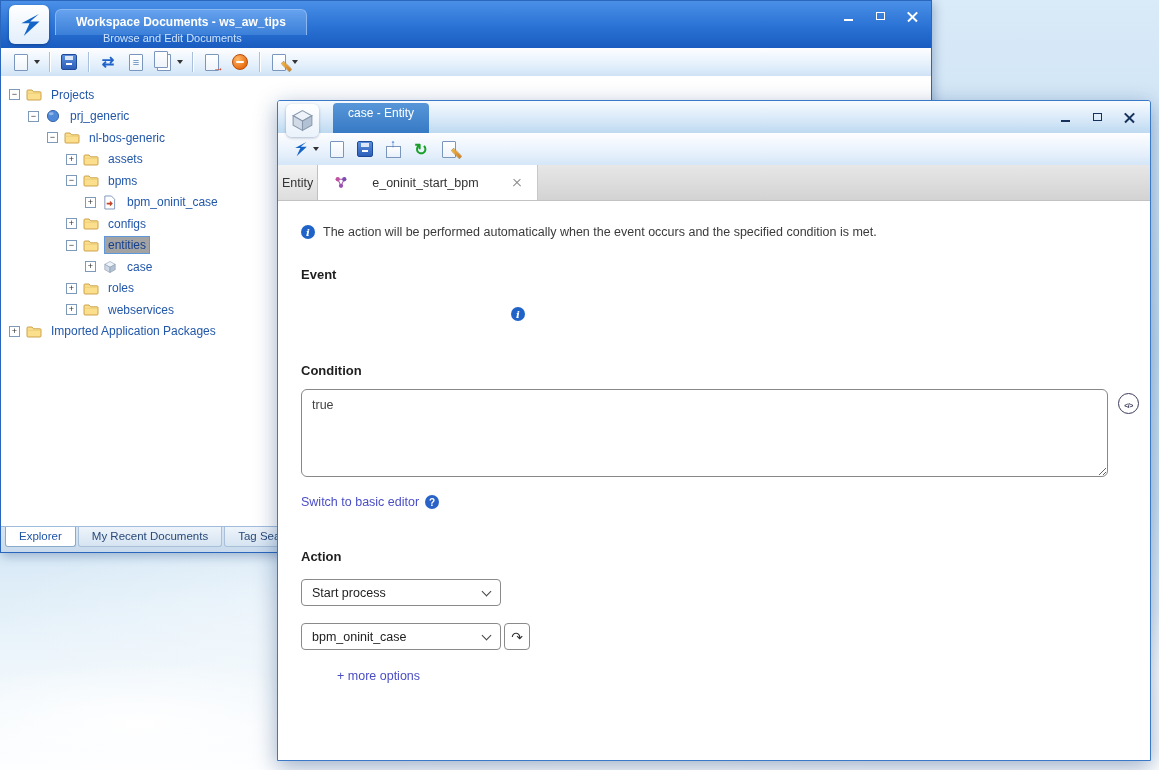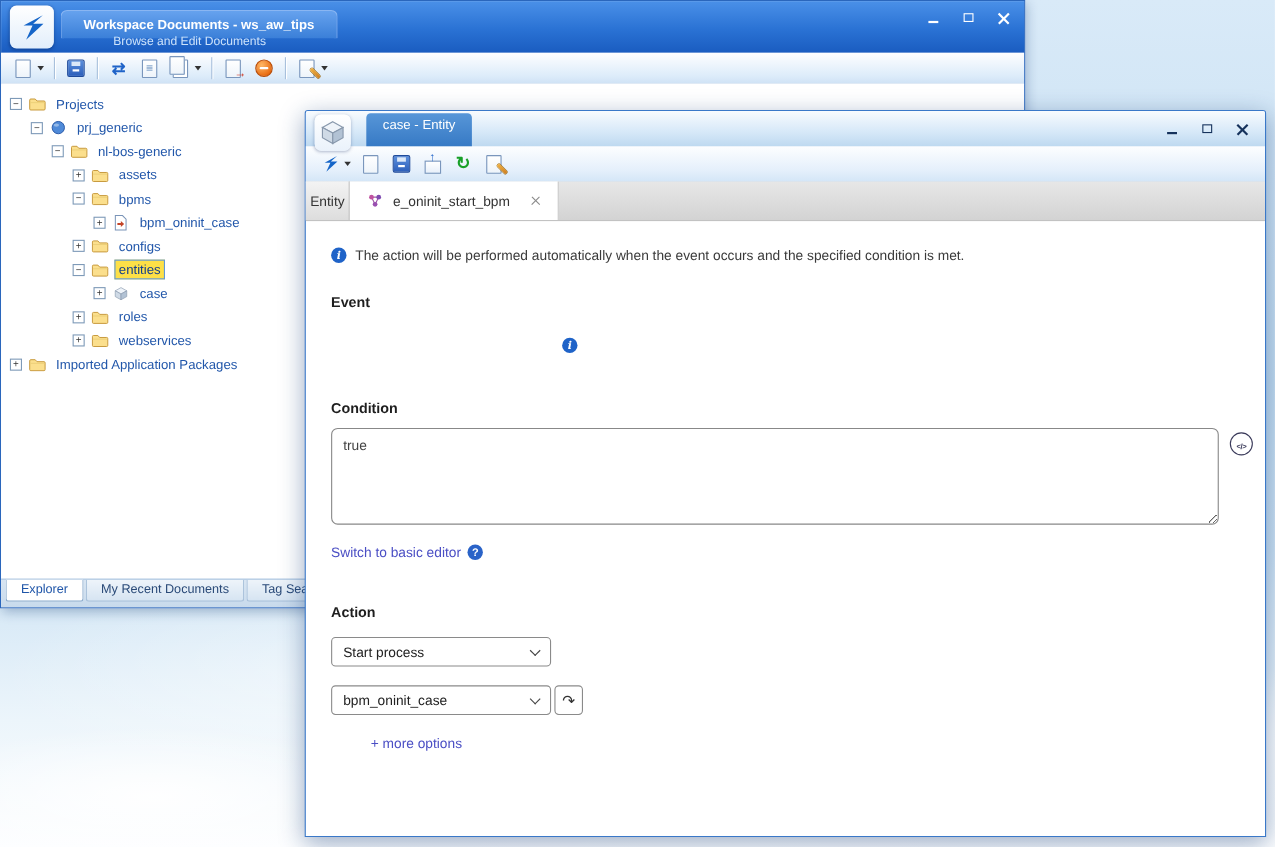--- a/index.html
+++ b/index.html
@@ -62,21 +62,21 @@
     background:linear-gradient(#fff,#e8f0fa);margin-top:6px;}
   .ico-publish::after{content:"\2191";position:absolute;top:-2px;font-size:11px;font-weight:bold;color:#1f63c8;}
 
   .mw-content{position:absolute;left:0;top:75px;right:0;bottom:25px;background:#fff;overflow:hidden;}
   .tree{padding-top:8px;}
   .tree-row{height:21.5px;display:flex;align-items:center;gap:5px;white-space:nowrap;font-size:12px;color:#2257aa;}
   .expander{width:11px;height:11px;box-sizing:border-box;border:1px solid #7e9ab8;background:#fff;
     display:inline-flex;align-items:center;justify-content:center;font-size:9px;line-height:9px;color:#333;flex:none;}
   .tree-icon{width:17px;height:16px;display:inline-flex;align-items:center;justify-content:center;flex:none;}
   .tree-label{padding:1px 3px;border:1px solid transparent;}
-  .tree-label.selected{background:#fde047;border:1px solid #5f98d8;color:#143f8c;text-align:center;}
+  .tree-label.selected{background:#a3a3a3;border:1px solid #5f98d8;color:#143f8c;text-align:center;}
 
   .bottom-tabs{position:absolute;left:0;right:0;bottom:0;height:25px;background:linear-gradient(#d8e5f2,#c8daec);
     border-top:1px solid #9fbcdc;display:flex;align-items:flex-start;padding-left:4px;gap:2px;}
   .btab{padding:3px 13px 4px;font-size:11.5px;color:#2a4a78;background:linear-gradient(#eef4fa,#d6e4f2);
     border:1px solid #a8c0da;border-top:none;border-radius:0 0 3px 3px;}
   .btab.active{background:#fff;color:#1f55a8;border-color:#8aaacc;}
 
   
   .entity-window{position:absolute;left:277px;top:100px;width:874px;height:661px;background:#fff;
     border:1px solid #3a78c8;border-radius:3px 3px 0 0;box-shadow:0 6px 22px rgba(15,55,115,.4);box-sizing:border-box;}
@@ -86,21 +86,21 @@
     border-radius:6px;display:flex;align-items:center;justify-content:center;box-shadow:0 1px 3px rgba(0,30,90,.3);z-index:2;}
   .ew-titletab{position:absolute;left:55px;top:2px;height:38px;line-height:21px;padding:0 15px;
     background:linear-gradient(#5796d8,#2e72c0);border-radius:4px;color:#fff;font-size:12px;font-weight:normal;}
   .ew-controls{position:absolute;right:10px;top:7px;display:flex;gap:10px;color:#16325c;}
   .ew-toolbar{position:absolute;left:0;top:32px;right:0;height:32px;display:flex;align-items:center;
     padding:0 8px;background:linear-gradient(#fdfeff,#e4effb 70%,#d4e6f7);border-bottom:1px solid #b8d0e8;}
   .ew-tabs{position:absolute;left:0;top:64px;right:0;height:35px;background:linear-gradient(#e7e7e7,#d3d3d3);
     border-bottom:1px solid #c2c2c2;display:flex;align-items:stretch;}
   .ew-tab{display:flex;align-items:center;justify-content:center;padding:0 4px;font-size:12.5px;color:#333;
     background:linear-gradient(#f3f3f3,#dddddd);border-right:1px solid #c0c0c0;}
-  .ew-tab.active{background:#fff;gap:8px;padding:0 15px;border-right:1px solid #c8c8c8;}
+  .ew-tab.active{background:#fff;gap:23px;padding:0 15px;border-right:1px solid #c8c8c8;}
   .tab-ico{width:16px;height:15px;display:inline-flex;}
   .x-icon{position:relative;width:10px;height:10px;margin-left:10px;}
   .x-icon::before,.x-icon::after{content:"";position:absolute;left:0;top:4.4px;width:10px;height:1.4px;background:#8a8a8a;}
   .x-icon::before{transform:rotate(45deg);} .x-icon::after{transform:rotate(-45deg);}
 
   .sec-label{position:absolute;left:23px;font-size:13px;font-weight:bold;color:#1e1e1e;}
   .info-row{position:absolute;top:124px;left:23px;right:34px;display:flex;gap:8px;align-items:flex-end;}
   .info-text{font-size:12.5px;color:#3a3a3a;}
   .badge{width:14px;height:14px;border-radius:50%;display:inline-flex;align-items:center;justify-content:center;
     color:#fff;flex:none;}

